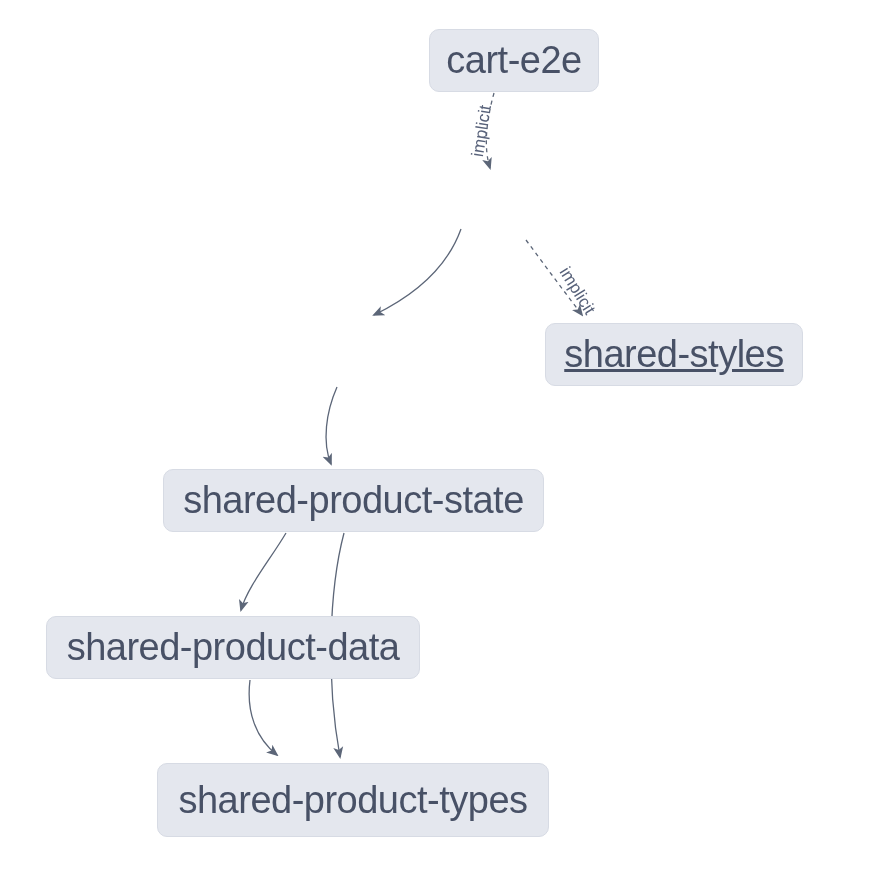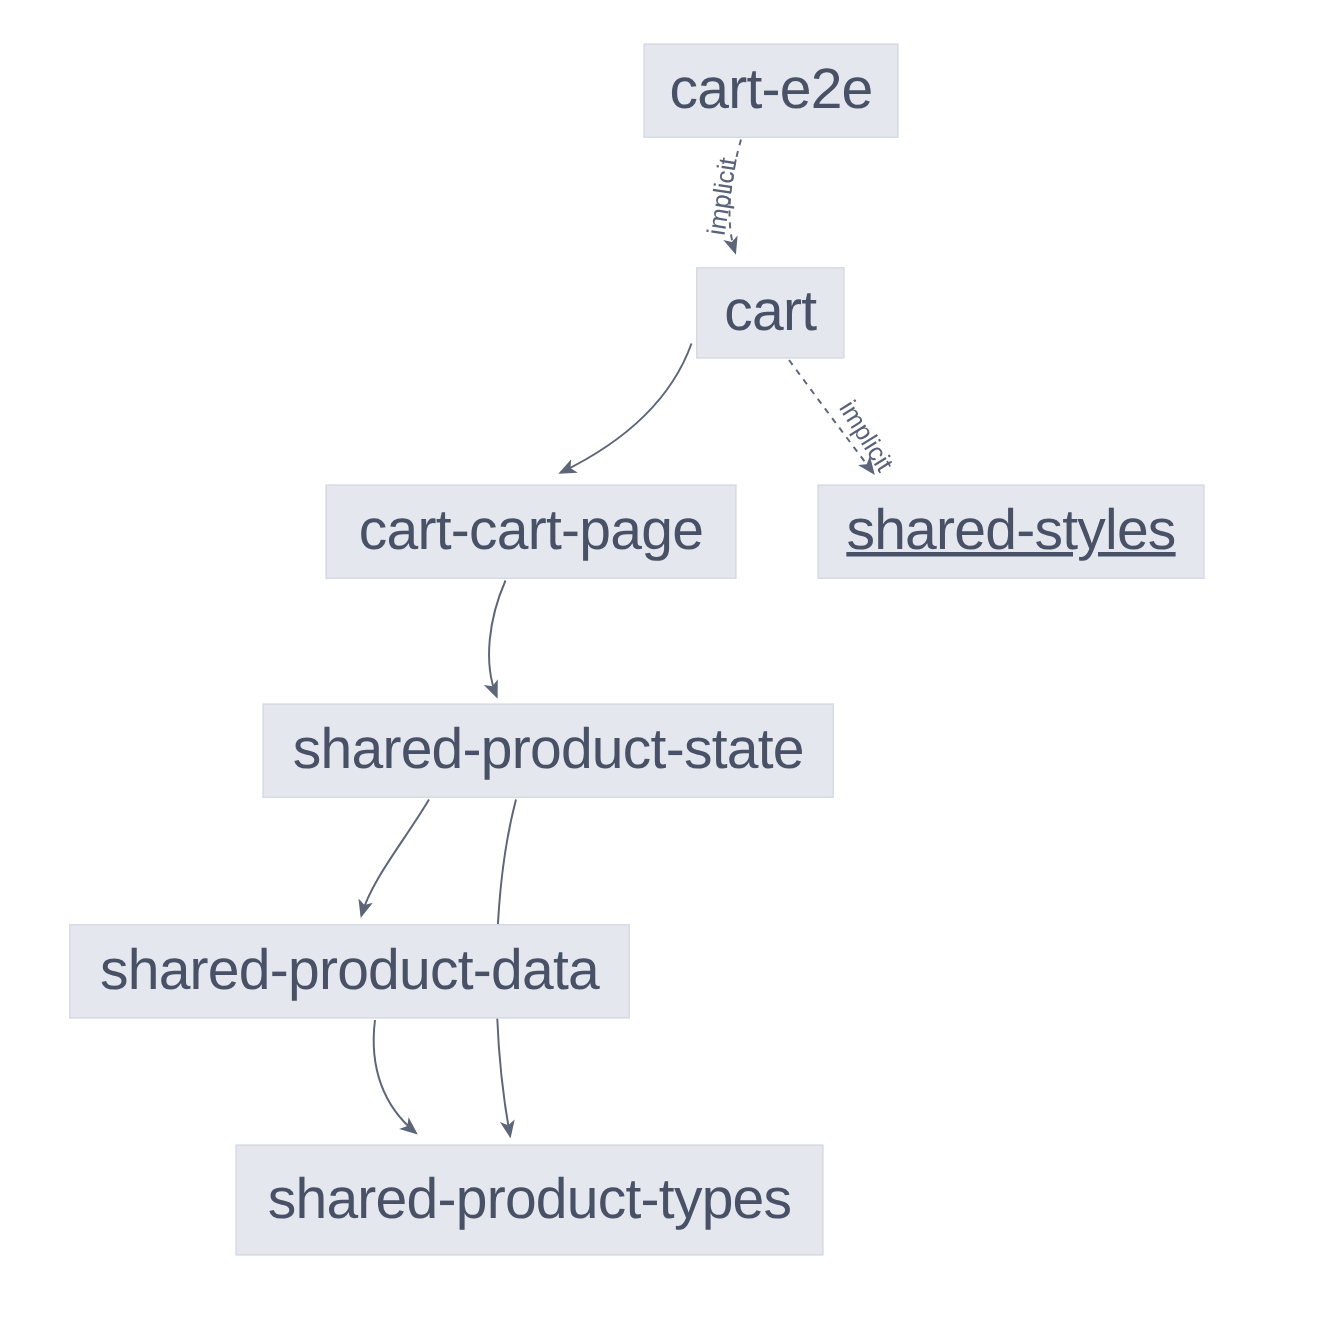--- a/index.html
+++ b/index.html
@@ -35,33 +35,33 @@
     font-family: "Liberation Sans", "DejaVu Sans", sans-serif;
   }
   .node {
     position: absolute;
     z-index: 2;
     display: flex;
     align-items: center;
     justify-content: center;
     background: #e4e7ee;
     border: 1px solid #d7dbe4;
-    border-radius: 0;
+    border-radius: 10px;
     box-sizing: border-box;
     color: #485166;
     font-size: 38px;
     letter-spacing: -0.5px;
     white-space: nowrap;
     cursor: pointer;
   }
   .n-cart-e2e              { left: 429px; top: 29px;  width: 170px; height: 63px; }
   .n-cart                  { left: 464px; top: 178px; width: 99px;  height: 61px; }
   .n-cart-cart-page        { left: 217px; top: 323px; width: 274px; height: 63px; }
   .n-shared-styles         { left: 545px; top: 323px; width: 258px; height: 63px; text-decoration: underline; }
-  .n-shared-product-state  { left: 175px; top: 469px; width: 381px; height: 63px; }
+  .n-shared-product-state  { left: 163px; top: 469px; width: 381px; height: 63px; }
   .n-shared-product-data   { left: 46px;  top: 616px; width: 374px; height: 63px; }
   .n-shared-product-types  { left: 157px; top: 763px; width: 392px; height: 74px; }
 </style>
 </head>
 <body>
 
 <div id="canvas">
 
   <svg id="edges" width="896" height="886" viewBox="0 0 896 886">
     <defs>
@@ -86,27 +86,21 @@
 
     <text class="edge-label" text-anchor="middle" x="482" y="131" transform="rotate(-81 482 131)" dy="5">implicit</text>
 
     <text class="edge-label" text-anchor="middle" x="577" y="291" transform="rotate(58 577 291)" dy="5">implicit</text>
   </svg>
 
   <div class="node n-cart-e2e">
     <span>cart-e2e</span>
   </div>
 
-  <div class="node n-cart">
-    <span>cart</span>
-  </div>
 
-  <div class="node n-cart-cart-page">
-    <span>cart-cart-page</span>
-  </div>
 
   <div class="node n-shared-styles">
     <span>shared-styles</span>
   </div>
 
   <div class="node n-shared-product-state">
     <span>shared-product-state</span>
   </div>
 
   <div class="node n-shared-product-data">

